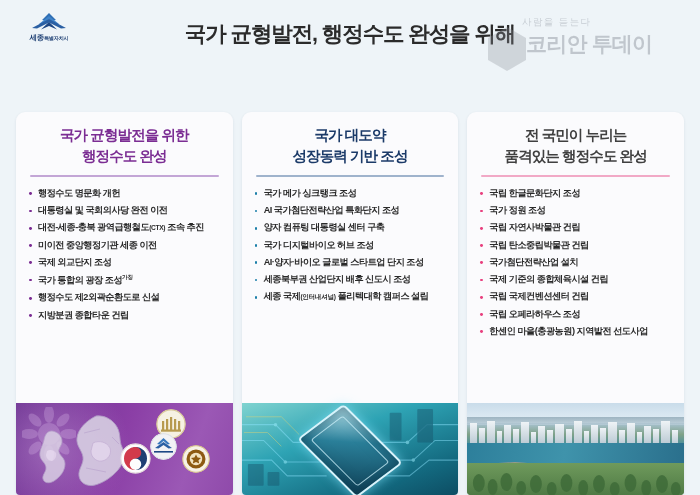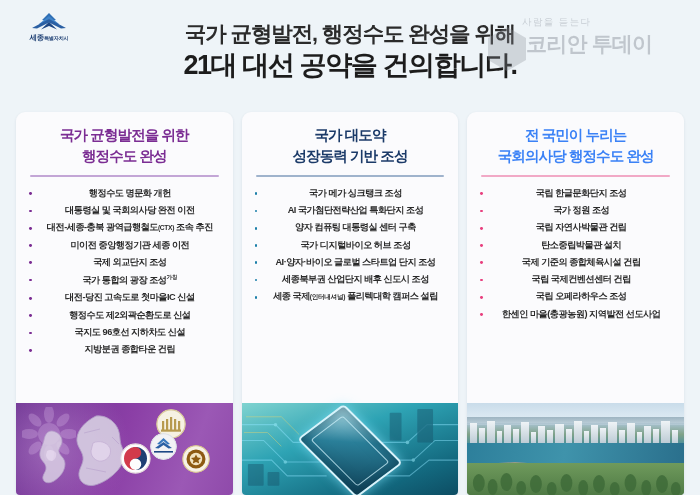--- a/index.html
+++ b/index.html
@@ -37,28 +37,28 @@
   #panels{ position:absolute; left:0; top:112px; width:700px; height:383px;
            display:flex; gap:9px; padding:0 16px; }
   .panel{ position:relative; flex:1 1 0; background:#fbfbfd;
           border-radius:9px 9px 4px 4px; overflow:hidden;
           box-shadow:0 1px 3px rgba(40,60,90,.10); display:flex; flex-direction:column; }
 
   .p-head{ padding:13px 8px 0 8px; text-align:center; }
   .p-title{ font-size:14.5px; font-weight:800; letter-spacing:-.9px; line-height:1.42; }
   .p1 .p-title{ color:#7b2d93; }
   .p2 .p-title{ color:#1b3a68; }
-  .p3 .p-title{ color:#3b82f6; }
+  .p3 .p-title{ color:#404040; }
 
   .rule{ height:1.6px; margin:9px 14px 0 14px; border-radius:2px; }
   .p1 .rule{ background:#c3a6d6; }
   .p2 .rule{ background:#9fb3cc; }
   .p3 .rule{ background:#f1a9c6; }
 
-  .p-list{ list-style:none; padding:11px 11px 6px 13px; flex:0 0 auto;text-align:center; }
+  .p-list{ list-style:none; padding:11px 11px 6px 13px; flex:0 0 auto; }
   .p-list li{ position:relative; padding-left:9px; margin-bottom:5.5px;
               font-size:9.2px; font-weight:700; color:#2a2a2a; letter-spacing:-.52px;
               line-height:1.28; white-space:nowrap; }
   .p-list li:before{ content:""; position:absolute; left:0; top:4.6px;
                      width:2.8px; height:2.8px; border-radius:50%; }
   .p1 .p-list li:before{ background:#7b2d93; }
   .p2 .p-list li:before{ background:#1b7fa8; }
   .p3 .p-list li:before{ background:#e8417f; }
   .p-list li .sup{ font-size:5.6px; vertical-align:super; font-weight:700; letter-spacing:-.2px; }
   .p-list li .sm{ font-size:6.6px; letter-spacing:-.3px; }
@@ -119,21 +119,20 @@
         <path d="M23 10 L31 17.5 L23 14 L15 17.5 Z" fill="#1d4785"></path>
       </svg>
       <div class="wordmark">
         <span class="wm-big">세종</span>
         <span class="wm-small">특별자치시</span>
       </div>
     </div>
 
     <div id="title-wrap">
       <div id="title-line1">국가 균형발전, 행정수도 완성을 위해</div>
-      <div id="title-line2">21대 대선 공약을 건의합니다.</div>
     </div>
 
     <div id="watermark">
       <svg id="wm-hex" viewBox="0 0 42 46">
         <polygon points="21,1 40,12 40,34 21,45 2,34 2,12" fill="#8b9098"></polygon>
       </svg>
       <div id="wm-tag">사람을 듣는다</div>
       <div id="wm-name">코리안 투데이</div>
     </div>
   </div>
@@ -148,23 +147,21 @@
         </div>
       </div>
       <div class="rule"></div>
       <ul class="p-list">
         <li><span>행정수도 명문화 개헌</span></li>
         <li><span>대통령실 및 국회의사당 완전 이전</span></li>
         <li><span>대전-세종-충북 광역급행철도</span><span class="sm">(CTX)</span><span> 조속 추진</span></li>
         <li><span>미이전 중앙행정기관 세종 이전</span></li>
         <li><span>국제 외교단지 조성</span></li>
         <li><span>국가 통합의 광장 조성</span><span class="sup">가칭</span></li>
-        <li><span>대전-당진 고속도로 첫마을IC 신설</span></li>
         <li><span>행정수도 제2외곽순환도로 신설</span></li>
-        <li><span>국지도 96호선 지하차도 신설</span></li>
         <li><span>지방분권 종합타운 건립</span></li>
       </ul>
 
       <div class="p-art" id="art1">
         <svg class="flower" viewBox="0 0 54 54">
           <g fill="#d8b6e8">
             <circle cx="27" cy="27" r="11"></circle>
             <g>
               <ellipse cx="27" cy="7" rx="5" ry="9"></ellipse>
               <ellipse cx="27" cy="47" rx="5" ry="9"></ellipse>
@@ -274,29 +271,30 @@
           </g>
         </svg>
         <div class="chip"></div>
       </div>
     </div>
 
     <div class="panel p3">
       <div class="p-head">
         <div class="p-title">
           <div>전 국민이 누리는</div>
-          <div>국회의사당 행정수도 완성</div>
+          <div>품격있는 행정수도 완성</div>
         </div>
       </div>
       <div class="rule"></div>
       <ul class="p-list">
         <li><span>국립 한글문화단지 조성</span></li>
         <li><span>국가 정원 조성</span></li>
         <li><span>국립 자연사박물관 건립</span></li>
-        <li><span>탄소중립박물관 설치</span></li>
+        <li><span>국립 탄소중립박물관 건립</span></li>
+        <li><span>국가첨단전략산업 설치</span></li>
         <li><span>국제 기준의 종합체육시설 건립</span></li>
         <li><span>국립 국제컨벤션센터 건립</span></li>
         <li><span>국립 오페라하우스 조성</span></li>
         <li><span>한센인 마을(충광농원) 지역발전 선도사업</span></li>
       </ul>
 
       <div class="p-art" id="art3">
         <div class="sky"></div>
         <div class="ridge"></div>
         <div class="skyline">

